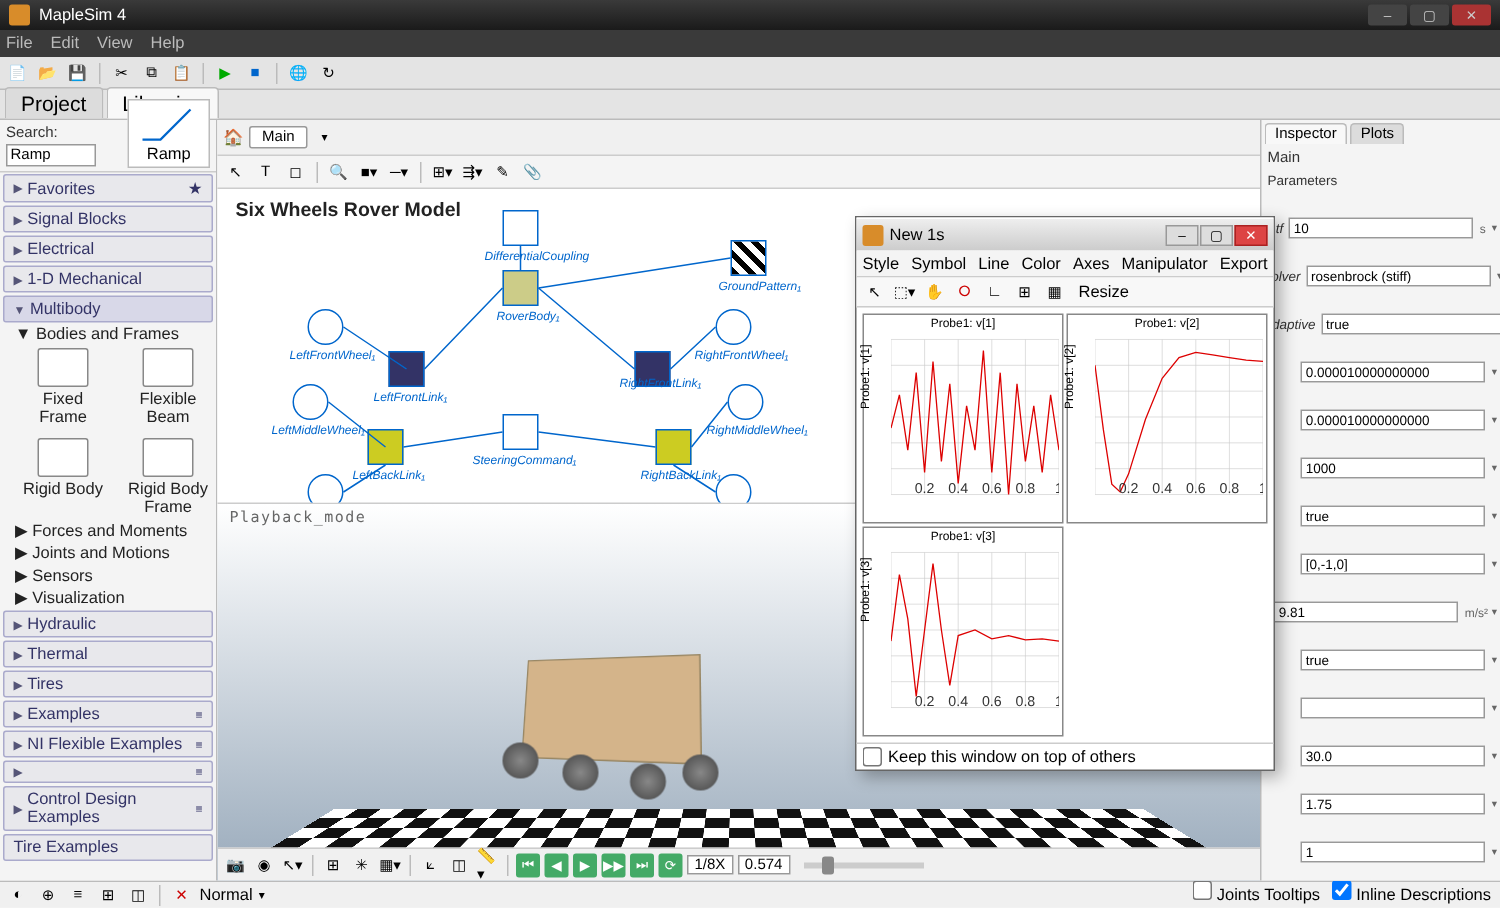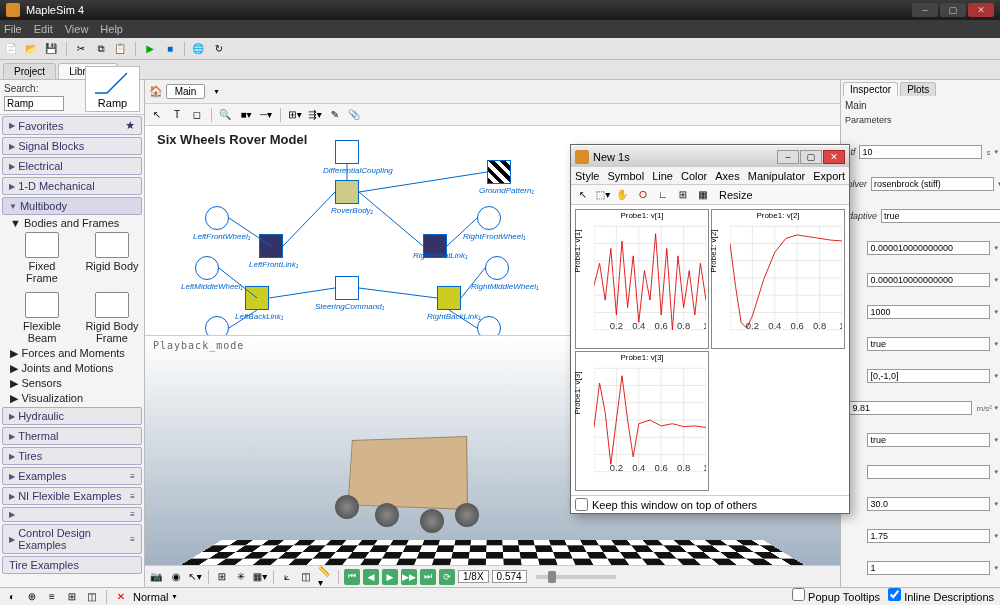--- a/index.html
+++ b/index.html
@@ -7,21 +7,21 @@
 .titlebar { height: 20px; background: linear-gradient(#3a3a3a, #1a1a1a); color: #fff; display: flex; align-items: center; padding: 0 6px; }
 .titlebar .app-icon { width: 14px; height: 14px; background: #d88c2a; border-radius: 2px; margin-right: 6px; }
 .titlebar .title { font-size: 11px; }
 .titlebar .win-btns { margin-left: auto; display: flex; gap: 2px; }
 .titlebar .win-btns span { width: 26px; height: 14px; background: #444; border-radius: 2px; display:flex; align-items:center; justify-content:center; font-size:9px; color:#ccc;}
 .menubar { height: 18px; background: #3a3a3a; color: #bbb; display: flex; align-items: center; padding: 0 4px; gap: 12px; font-size: 11px; }
 .toolbar { height: 22px; background: #e4e4e4; border-bottom: 1px solid #bbb; display: flex; align-items: center; padding: 0 4px; gap: 4px; }
 .tb-btn { width: 16px; height: 16px; border: 1px solid transparent; border-radius: 2px; display:flex; align-items:center; justify-content:center; font-size:10px; }
 .tb-sep { width:1px; height:14px; background:#bbb; margin:0 2px;}
 .tabbar { height: 20px; background: #e4e4e4; display:flex; align-items:flex-end; padding:0 3px; gap:2px; border-bottom:1px solid #bbb;}
-.tab { padding:2px 10px; background:#f8f8f8; border:1px solid #bbb; border-bottom:none; border-radius:3px 3px 0 0; font-size:10px;}
+.tab { padding:2px 10px; background:#f8f8f8; border:1px solid #bbb; border-bottom:none; border-radius:3px 3px 0 0; font-size:14px;}
 .tab.inactive { background:#dcdcdc; }
 .main-area { display:flex; height: calc(605px - 20px - 18px - 22px - 20px - 18px); }
 .sidebar { width: 145px; background:#f4f4f4; border-right:1px solid #bbb; display:flex; flex-direction:column; overflow:hidden;}
 .search-row { padding:3px 4px; display:flex; flex-direction:column; gap:2px; border-bottom:1px solid #ccc;}
 .search-row label { font-size:10px; color:#333;}
 .search-row input { width:60px; border:1px solid #999; font-size:10px; padding:1px 2px;}
 .ramp-preview { position:absolute; left:85px; top:66px; width:55px; height:46px; border:1px solid #bbb; background:#fff; display:flex; flex-direction:column; align-items:center; font-size:9px;}
 .ramp-preview svg { width:40px; height:30px;}
 .cat { padding:2px 6px; background:#e8e8ec; border:1px solid #aac; border-radius:2px; margin:1px 2px; font-size:10px; color:#336; display:flex; align-items:center;}
 .cat.active { background:#d8d8e8;}
@@ -146,25 +146,25 @@
       </div>
     <div class="subtree">
       <div>▼ <span>Bodies and Frames</span></div>
       <div class="palette">
         <div class="pal-item">
             <div class="ic"></div>
             <span>Fixed Frame</span>
           </div>
         <div class="pal-item">
             <div class="ic"></div>
-            <span>Rigid Body</span>
+            <span>Flexible Beam</span>
           </div>
         <div class="pal-item">
             <div class="ic"></div>
-            <span>Flexible Beam</span>
+            <span>Rigid Body</span>
           </div>
         <div class="pal-item">
             <div class="ic"></div>
             <span>Rigid Body Frame</span>
           </div>
       </div>
       <div>▶ <span>Forces and Moments</span></div>
       <div>▶ <span>Joints and Motions</span></div>
       <div>▶ <span>Sensors</span></div>
       <div>▶ <span>Visualization</span></div>
@@ -593,15 +593,15 @@
   <span class="tb-btn">≡</span>
   <span class="tb-btn">⊞</span>
   <span class="tb-btn">◫</span>
   <span class="tb-sep"></span>
   <span class="tb-btn" style="color:#c00">✕</span>
   <span>Normal</span>
   <span style="font-size:8px">▾</span>
 </div>
 
 <div class="footer-bottom">
-  <label><input type="checkbox" style=""> <span>Popup Tooltips</span></label>
+  <label><input type="checkbox" style=""> <span>Joints Tooltips</span></label>
   <label><input type="checkbox" checked="" style=""> <span>Inline Descriptions</span></label>
 </div>
 
 </body></html>

